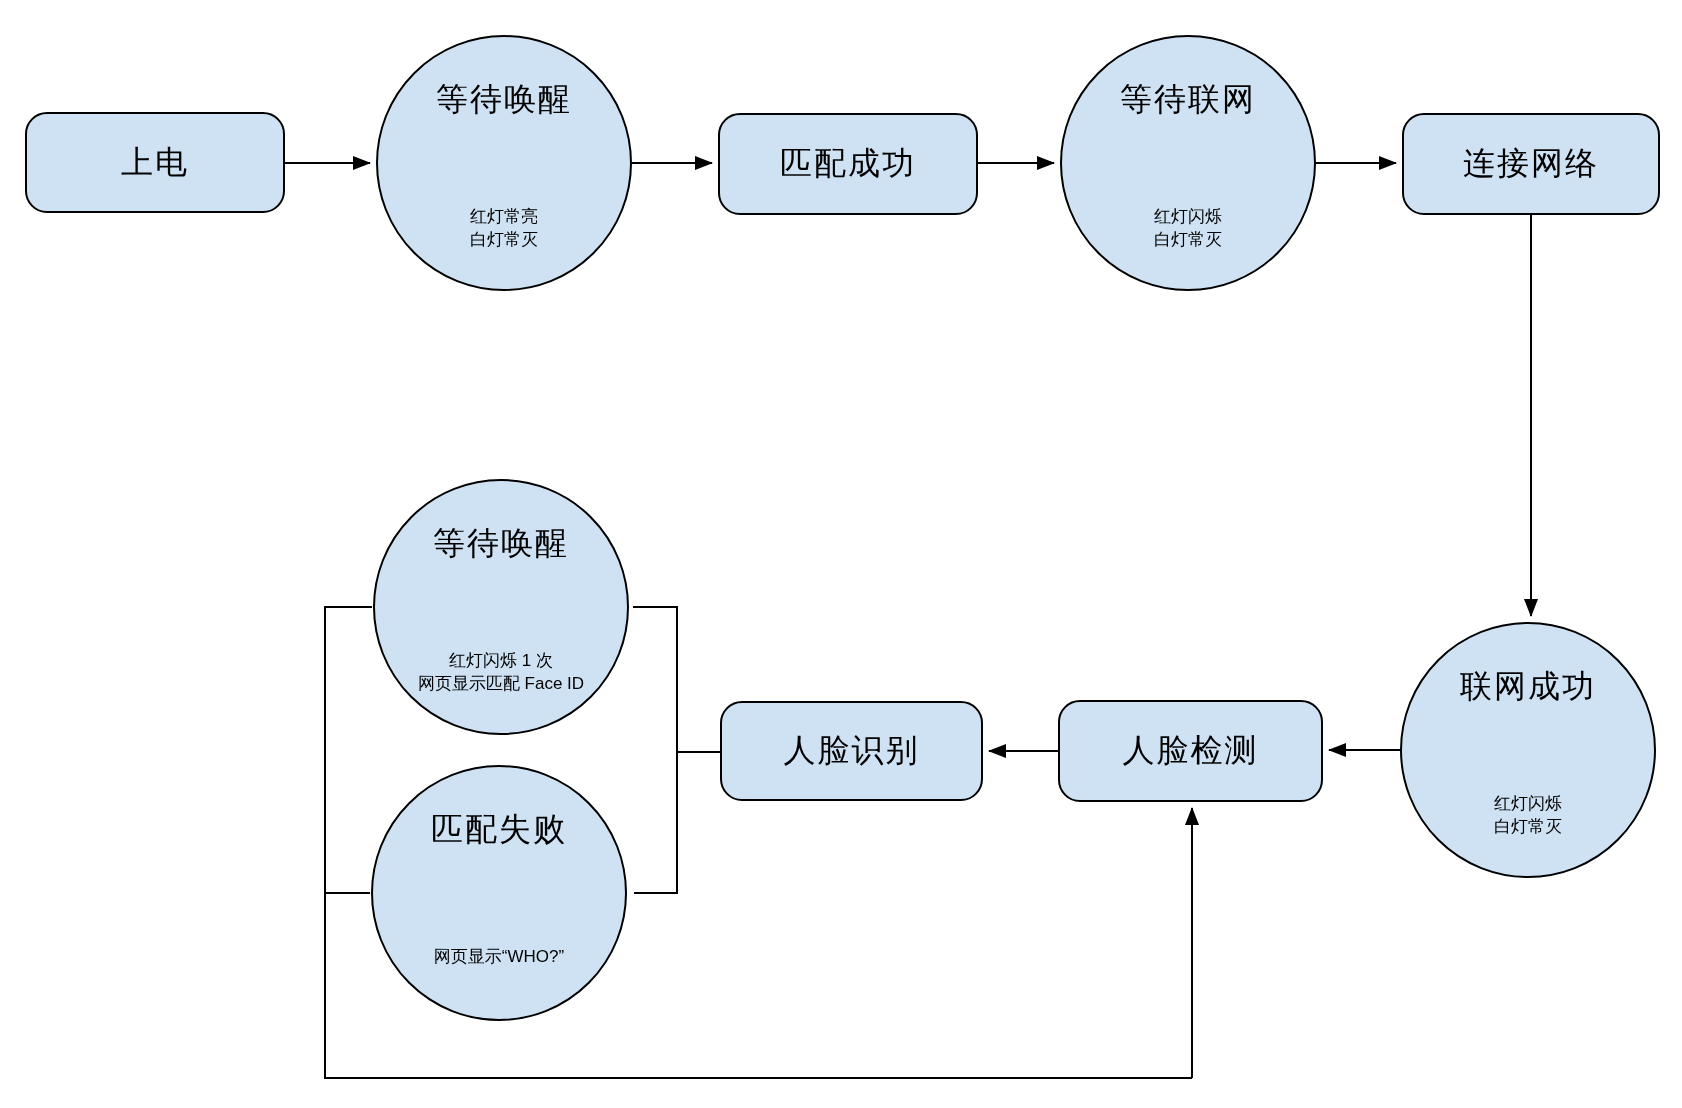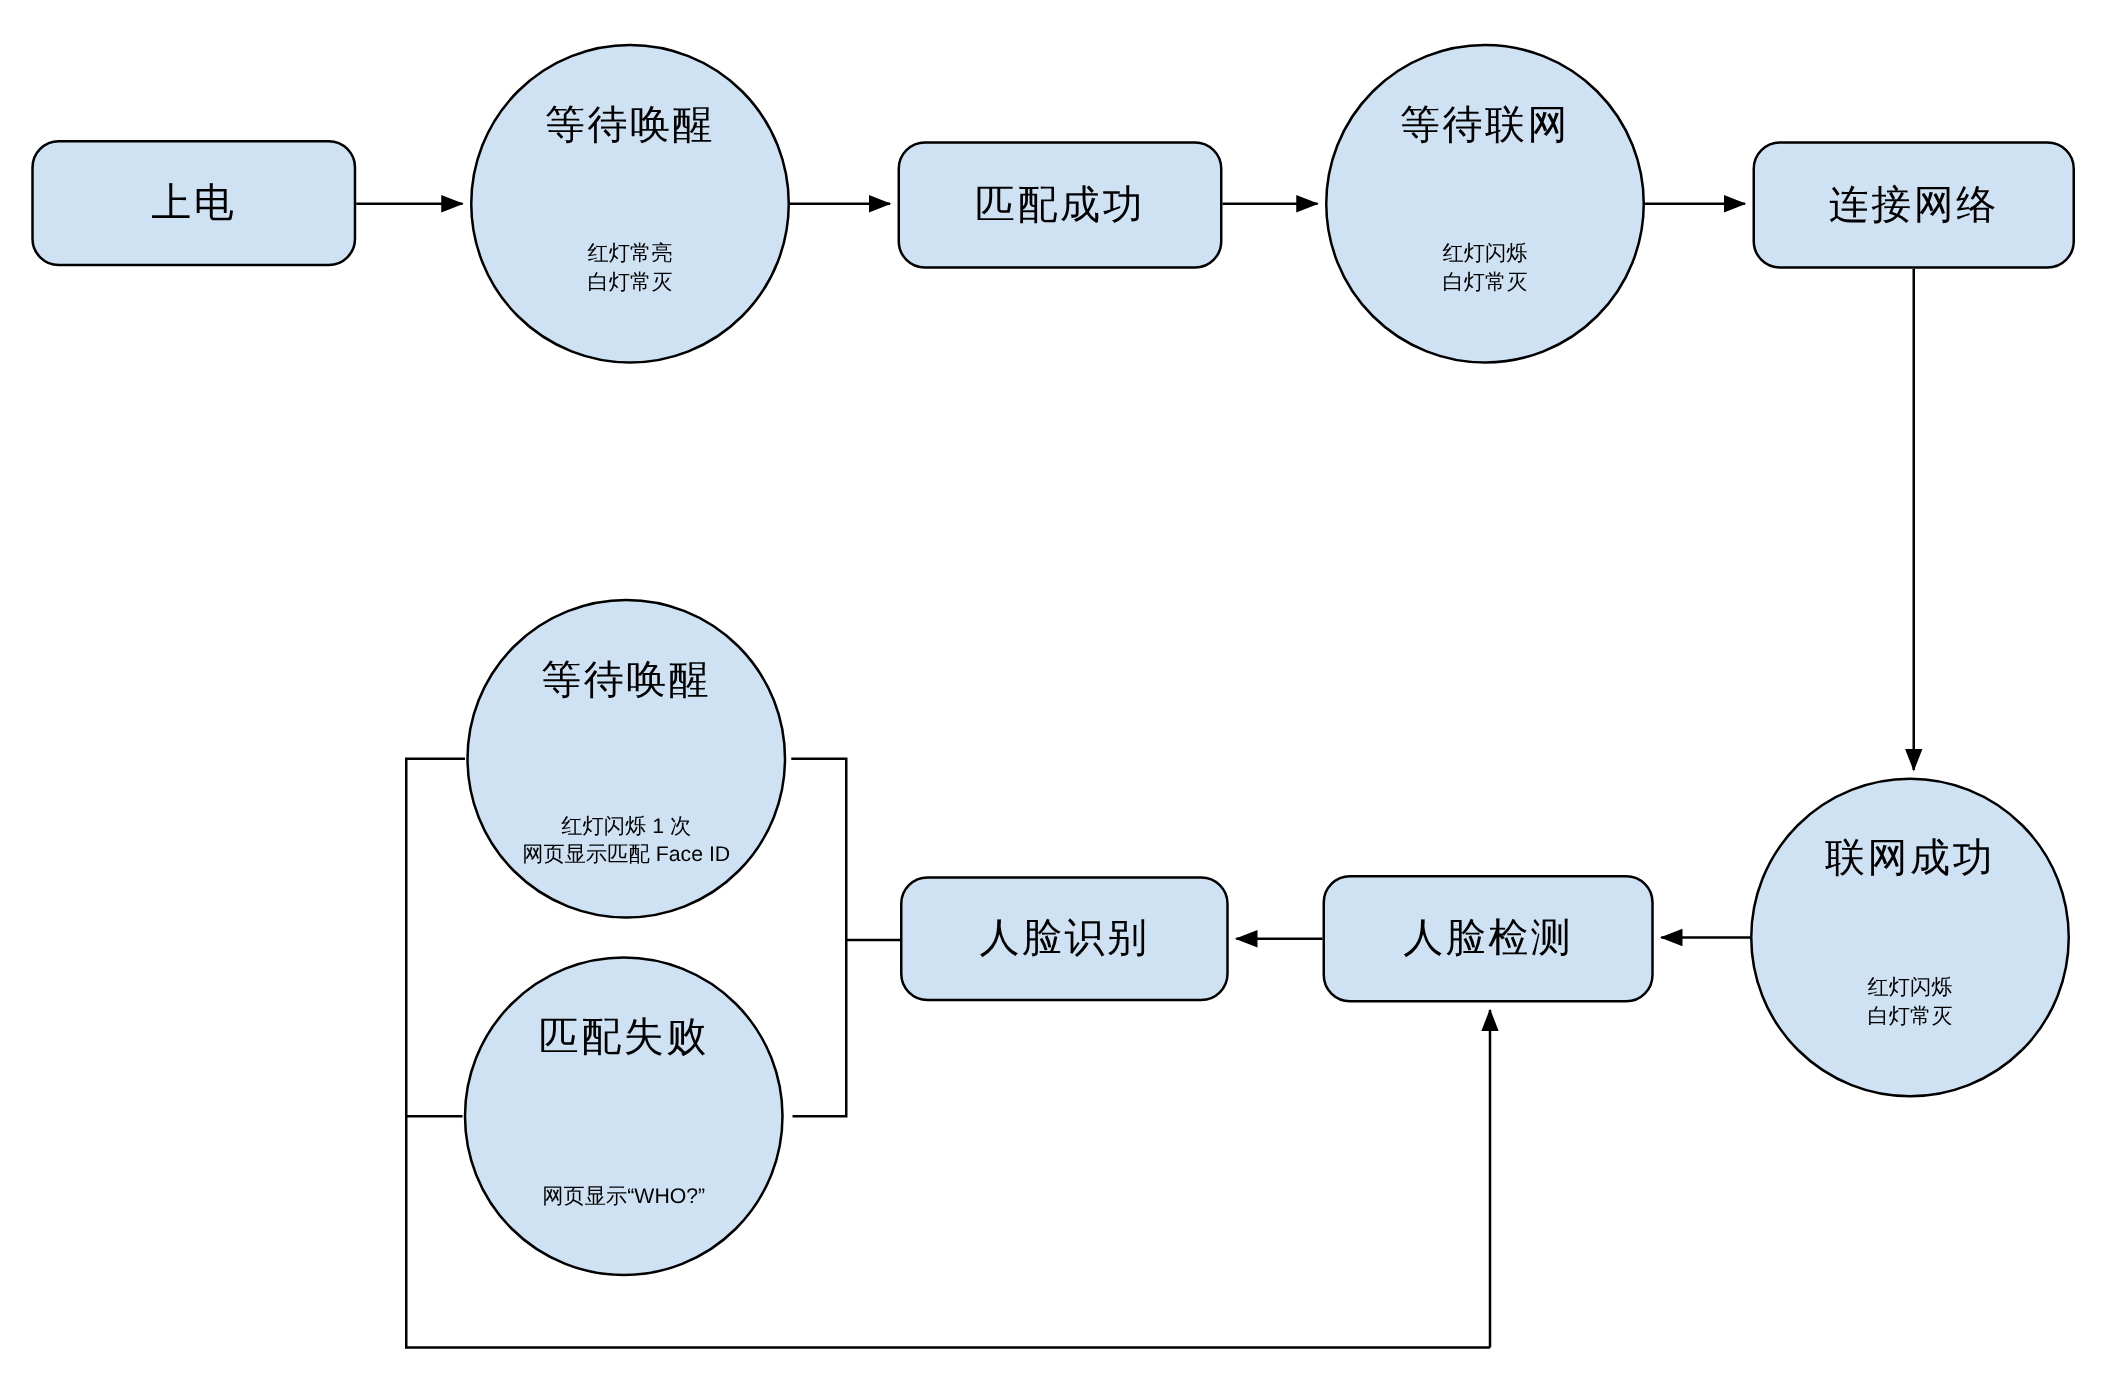--- a/index.html
+++ b/index.html
@@ -50,21 +50,21 @@
   .node--circle .node-label {
     position: absolute;
     left: 0; right: 0;
     top: 44px;
     text-align: center;
     line-height: 36px;
   }
   .node-sub {
     position: absolute;
     left: 0; right: 0;
-    top: 154px;
+    top: 168px;
     text-align: center;
     font-size: 17px;
     line-height: 23px;
     white-space: nowrap;
   }
   .node--match-success .node-sub { top: 168px; }
   .node--match-fail .node-sub { top: 178px; }
 
   
   .n-power-on        { left: 25px;   top: 112px; width: 260px; height: 101px; }

